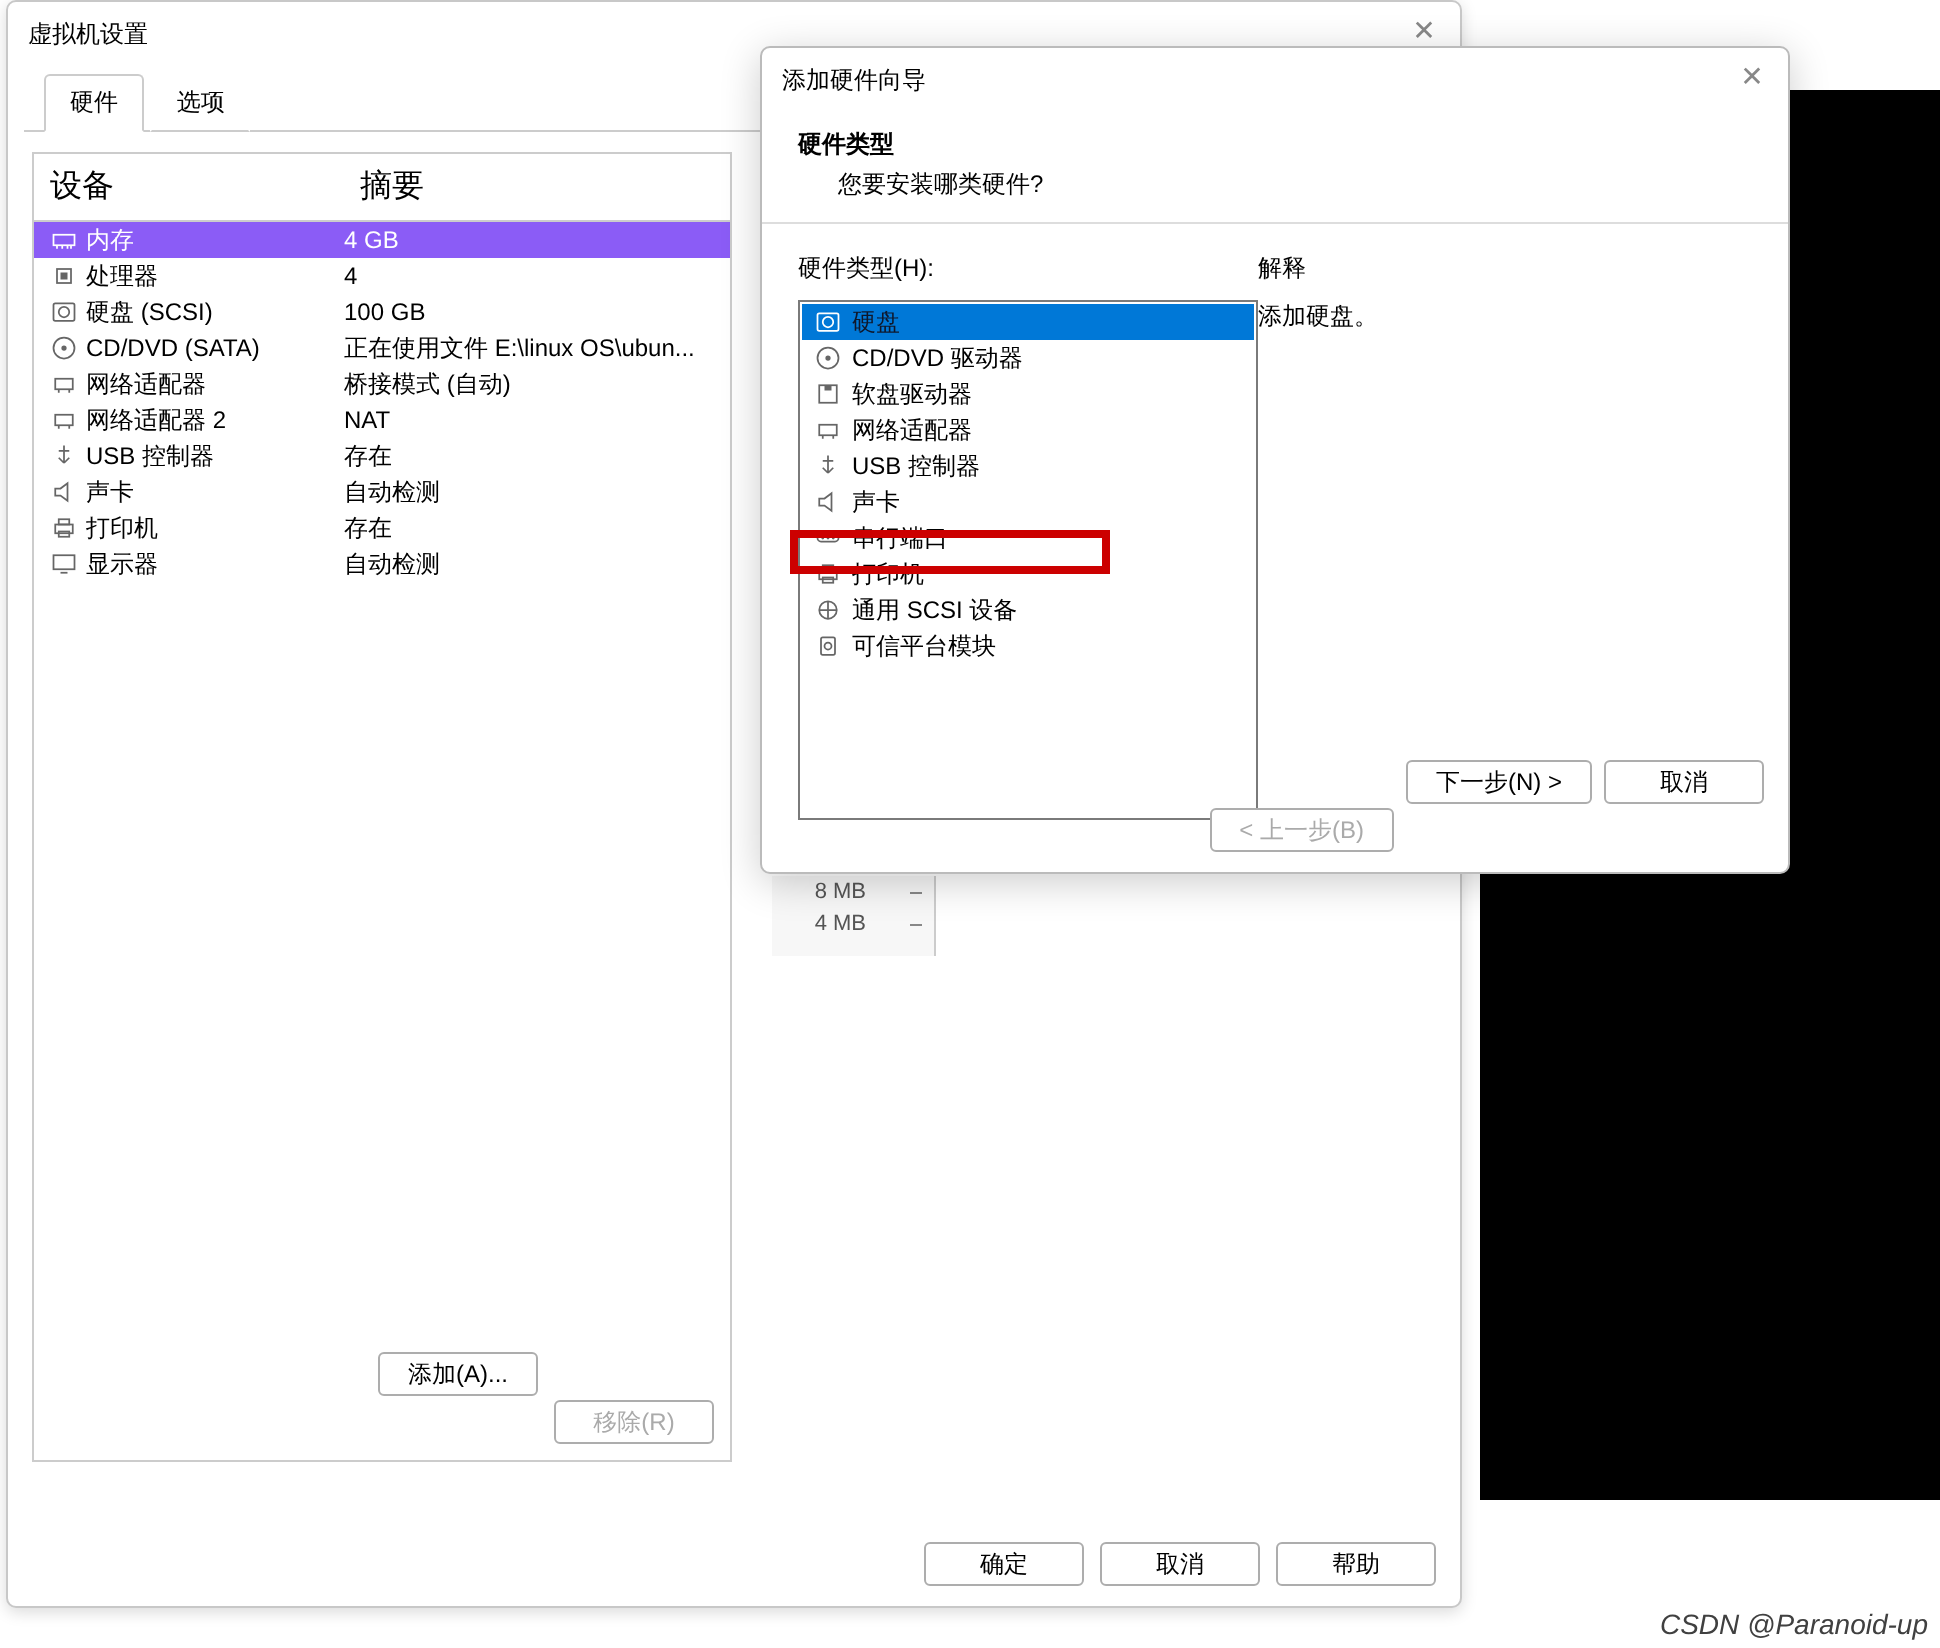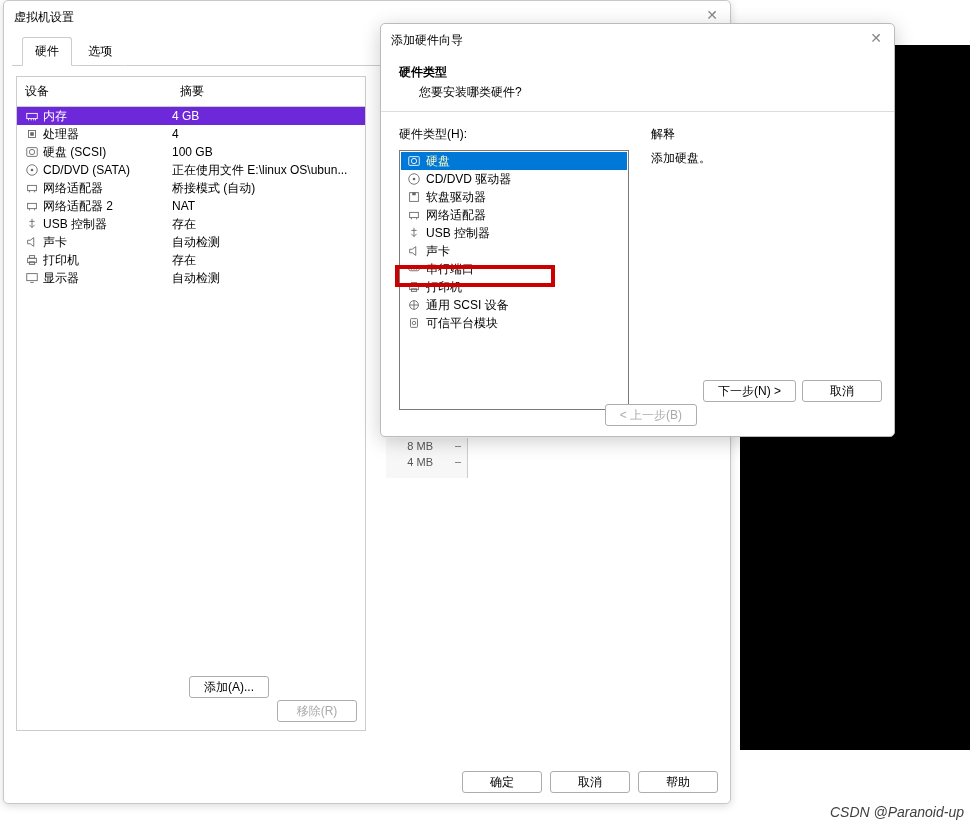--- a/index.html
+++ b/index.html
@@ -11,51 +11,51 @@
 .settings-titlebar { height: 32px; line-height: 32px; padding: 0 10px; font-size: 12px; position: relative; }
 .close-x { position: absolute; right: 8px; top: 4px; width: 20px; height: 20px; text-align: center; line-height: 20px; color: #888; cursor: pointer; font-size: 14px; }
 
 .tabs { padding: 4px 10px 0 10px; border-bottom: 1px solid #ccc; margin: 0 8px; }
 .tab { display: inline-block; padding: 5px 12px; border: 1px solid #ccc; border-bottom: 1px solid #fff; background: #fff; margin-bottom: -1px; cursor: pointer; border-radius: 3px 3px 0 0; }
 .tab.inactive { border-color: transparent; border-bottom-color: #ccc; }
 
 .hw-content { padding: 10px 12px; display: flex; gap: 10px; }
 .hw-list { width: 350px; border: 1px solid #ccc; height: 655px; background: #fff; position: relative; }
 .hw-header { display: flex; border-bottom: 1px solid #ccc; background: #fff; }
-.hw-header > div { padding: 6px 8px; font-size: 12px; }
+.hw-header > div { padding: 6px 8px; font-size: 16px; }
 .hw-col-device { width: 155px; }
 .hw-col-summary { flex: 1; }
 .hw-row { display: flex; padding: 1px 8px; align-items: center; height: 18px; cursor: default; }
-.hw-row.selected { background: #6d28d9; color: #fff; }
+.hw-row.selected { background: #8b5cf6; color: #fff; }
 .hw-row .dev { width: 147px; display: flex; align-items: center; gap: 4px; }
 .hw-row .sum { flex: 1; white-space: nowrap; overflow: hidden; text-overflow: ellipsis; }
 .icon-sm { width: 14px; height: 14px; display: inline-flex; align-items: center; justify-content: center; color: #666; font-size: 11px; flex-shrink: 0; }
 
 .hw-buttons { position: absolute; bottom: 8px; right: 8px; display: flex; gap: 8px; justify-content: flex-end; }
 .btn { min-width: 80px; height: 22px; border: 1px solid #adadad; background: #fff; border-radius: 3px; cursor: pointer; font-size: 12px; padding: 0 14px; font-family: inherit; }
 .btn:disabled { color: #aaa; cursor: default; margin-top: 24px; }
 
 .bottom-bar { position: absolute; bottom: 10px; right: 12px; display: flex; gap: 8px; }
 
 .mem-widget { position: absolute; left: 386px; top: 438px; width: 82px; height: 40px; border-right: 1px solid #ccc; background: #f7f7f7; font-size: 11px; color: #555; }
 .mem-row { display: flex; justify-content: flex-end; align-items: center; gap: 22px; padding: 2px 6px; }
 .mem-tick { width: 6px; height: 1px; background: #888; }
 
 .wizard-dialog { position: absolute; left: 380px; top: 23px; width: 515px; height: 414px; background: #fff; border: 1px solid #bbb; border-radius: 5px; box-shadow: 0 4px 20px rgba(0,0,0,.2); z-index: 10; }
 .wizard-titlebar { height: 32px; line-height: 32px; padding: 0 10px; position: relative; font-size: 12px; }
 .wizard-header { padding: 8px 18px 10px 18px; }
 .wizard-header .bold { font-weight: bold; font-size: 12px; }
 .wizard-header .sub { padding-left: 20px; margin-top: 3px; font-size: 12px; }
-.wizard-body { border-top: 1px solid #ddd; padding: 14px 18px 0 18px; display: flex; gap: 22px; }
+.wizard-body { border-top: 1px solid #ddd; padding: 14px 18px 0 18px; display: flex; }
 .type-col { width: 230px; }
 .type-label, .expl-label { margin-bottom: 7px; }
 .expl-text { margin-top: 0; }
 .type-list { border: 1px solid #7a7a7a; height: 260px; background: #fff; padding: 1px; overflow: hidden; }
 .type-item { display: flex; align-items: center; gap: 5px; padding: 1px 6px; height: 18px; cursor: pointer; }
-.type-item.selected { background: #0078d7; color: #fef9c3; }
+.type-item.selected { background: #0078d7; color: #0f172a; }
 .highlight-box { position: absolute; border: 4px solid #c00; left: 395px; top: 265px; width: 160px; height: 22px; z-index: 20; pointer-events: none; }
 
 .wizard-footer { position: absolute; bottom: 10px; right: 12px; display: flex; gap: 6px; }
 
 .watermark { position: absolute; right: 6px; bottom: 4px; color: #404040; font-size: 14px; font-style: italic; }
 
 svg { width: 14px; height: 14px; }
 </style>
 </head>
 <body>

